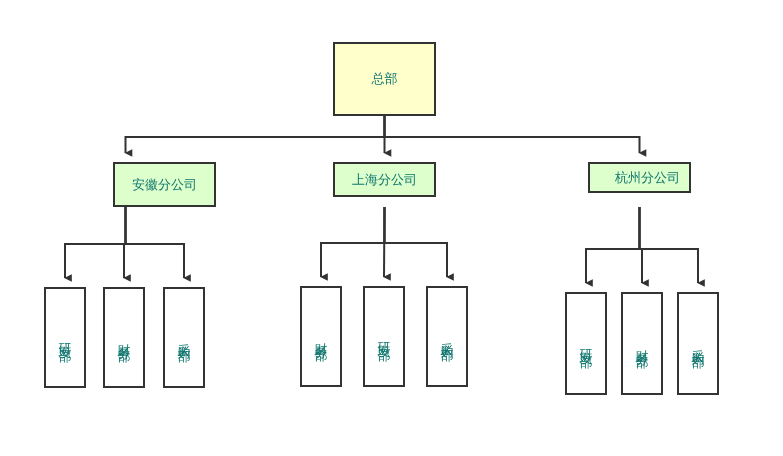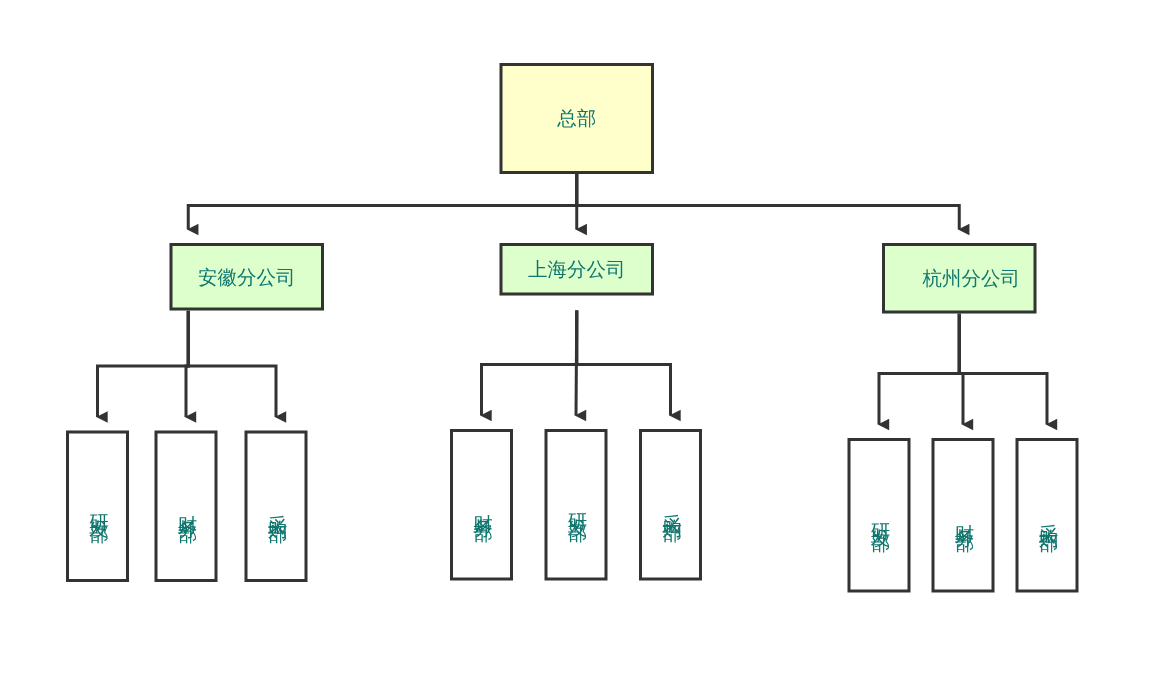--- a/index.html
+++ b/index.html
@@ -85,21 +85,21 @@
   <div class="node node-root" style="left: 333px; top: 42px; width: 103px; height: 74px; background: rgb(255, 255, 204); border-color: rgb(51, 51, 51);">
     <span>总部</span>
   </div>
 
   <div class="node node-branch" style="left: 74px; top: 162px; width: 103px; height: 45px; background: rgb(221, 255, 204); border-color: rgb(51, 51, 51); margin-left: 39px;">
     <span>安徽分公司</span>
   </div>
   <div class="node node-branch" style="left: 333px; top: 162px; width: 103px; height: 35px; background: rgb(221, 255, 204); border-color: rgb(51, 51, 51);">
     <span>上海分公司</span>
   </div>
-  <div class="node node-branch" style="left: 588px; top: 162px; width: 103px; height: 47px; background: rgb(221, 255, 204); border-color: rgb(51, 51, 51); padding-left: 16px;">
+  <div class="node node-branch" style="left: 588px; top: 162px; width: 103px; height: 31px; background: rgb(221, 255, 204); border-color: rgb(51, 51, 51); padding-left: 16px;">
     <span>杭州分公司</span>
   </div>
 
   <div class="node node-leaf" style="left: 44px; top: 287px; width: 42px; height: 101px; background: rgb(255, 255, 255); border-color: rgb(51, 51, 51);">
     <span class="leaf-label">研发部</span>
   </div>
   <div class="node node-leaf" style="left: 103px; top: 287px; width: 42px; height: 101px; background: rgb(255, 255, 255); border-color: rgb(51, 51, 51);">
     <span class="leaf-label">财务部</span>
   </div>
   <div class="node node-leaf" style="left: 163px; top: 287px; width: 42px; height: 101px; background: rgb(255, 255, 255); border-color: rgb(51, 51, 51);">

